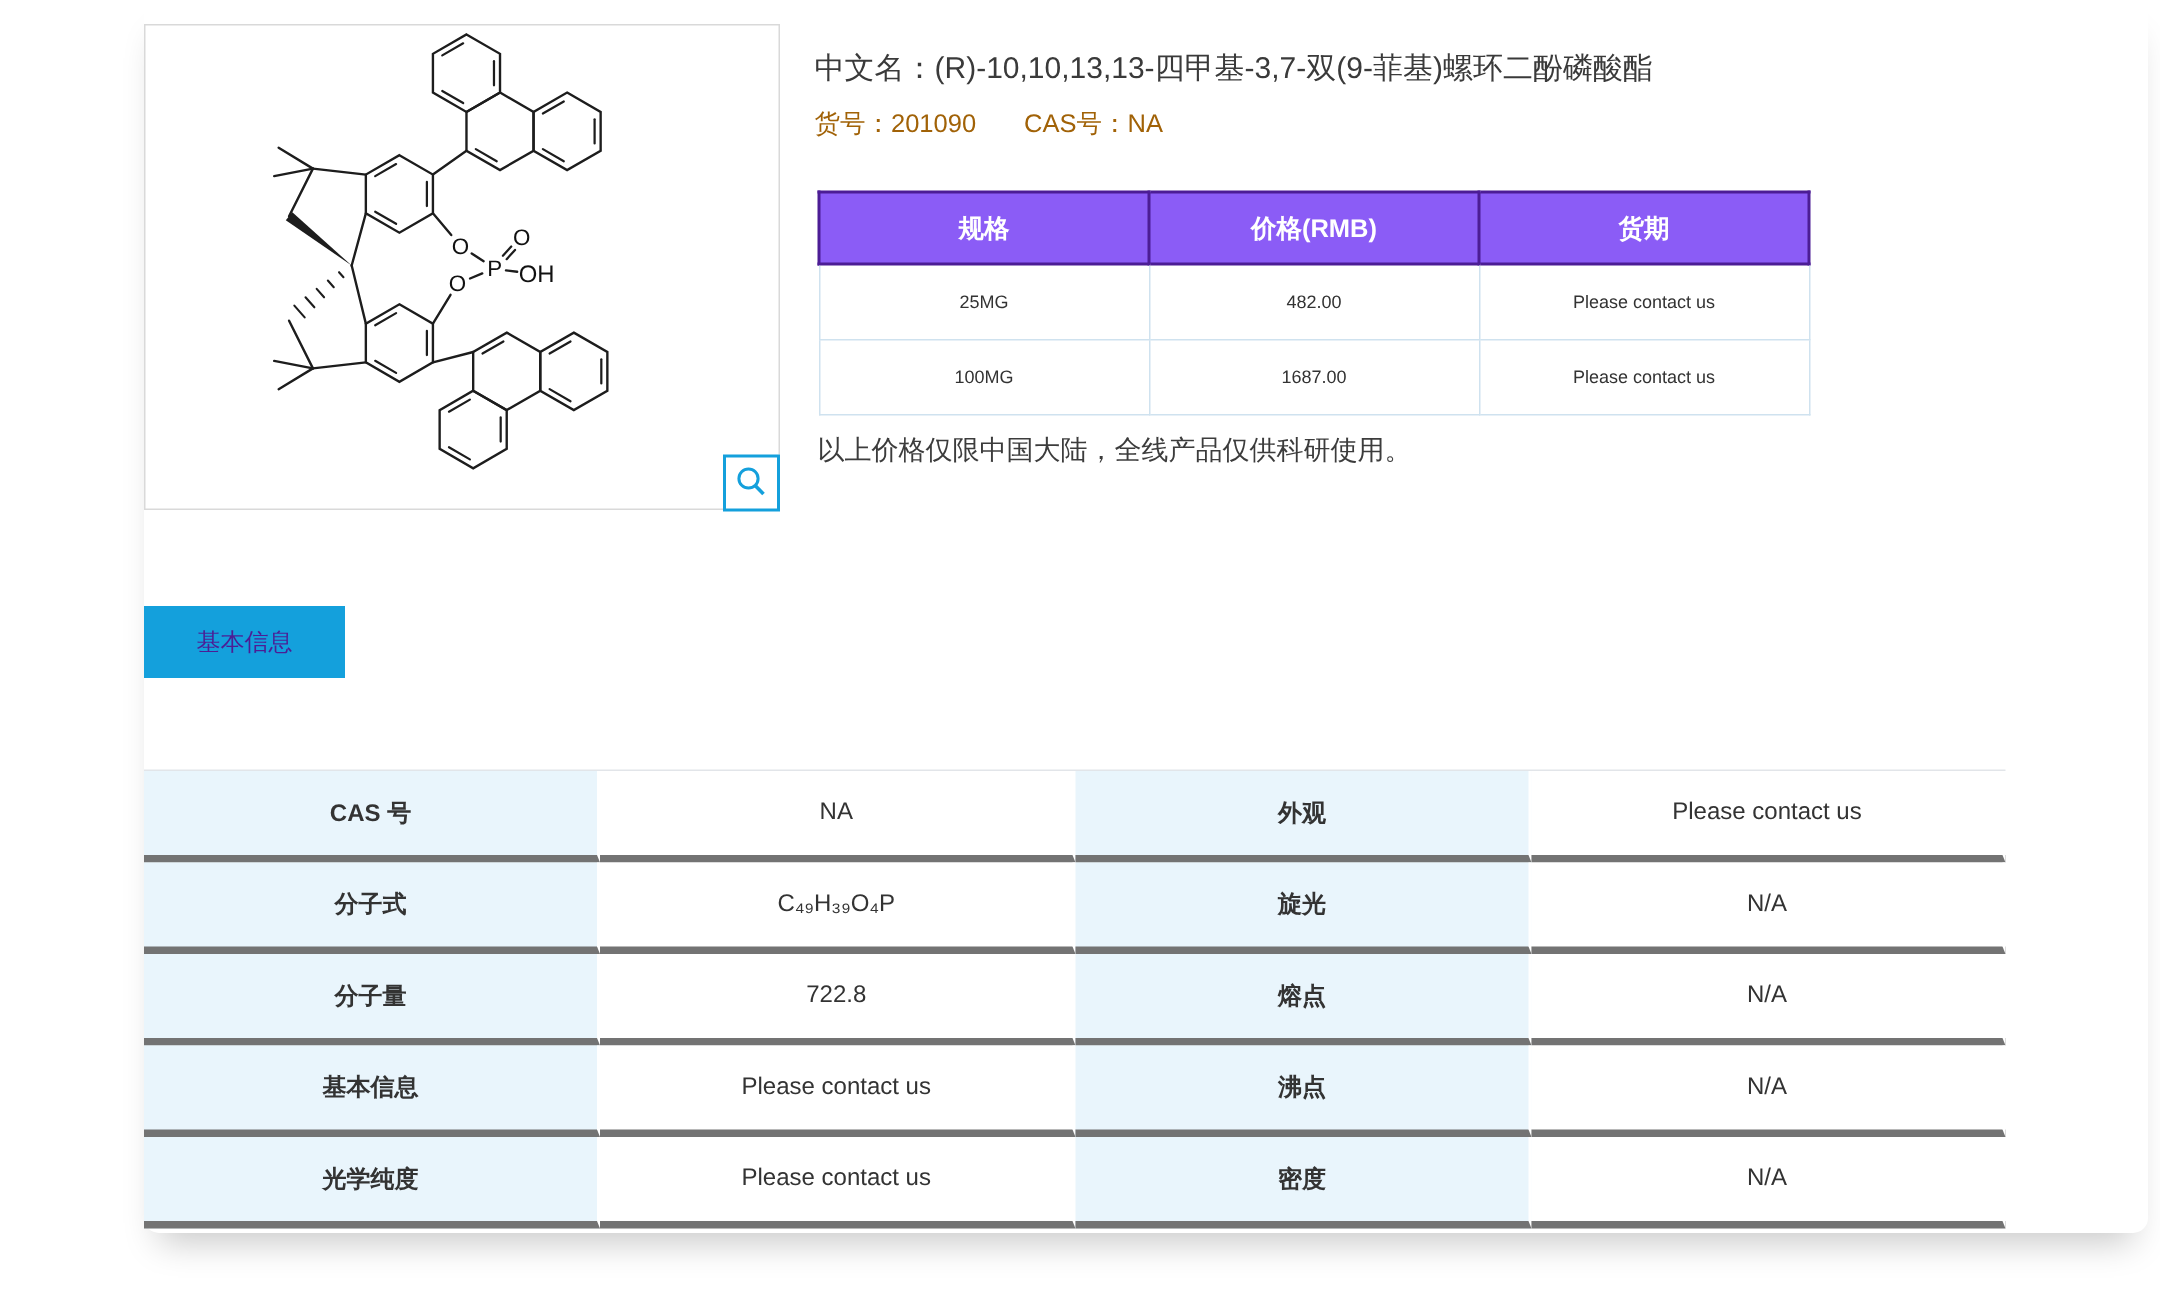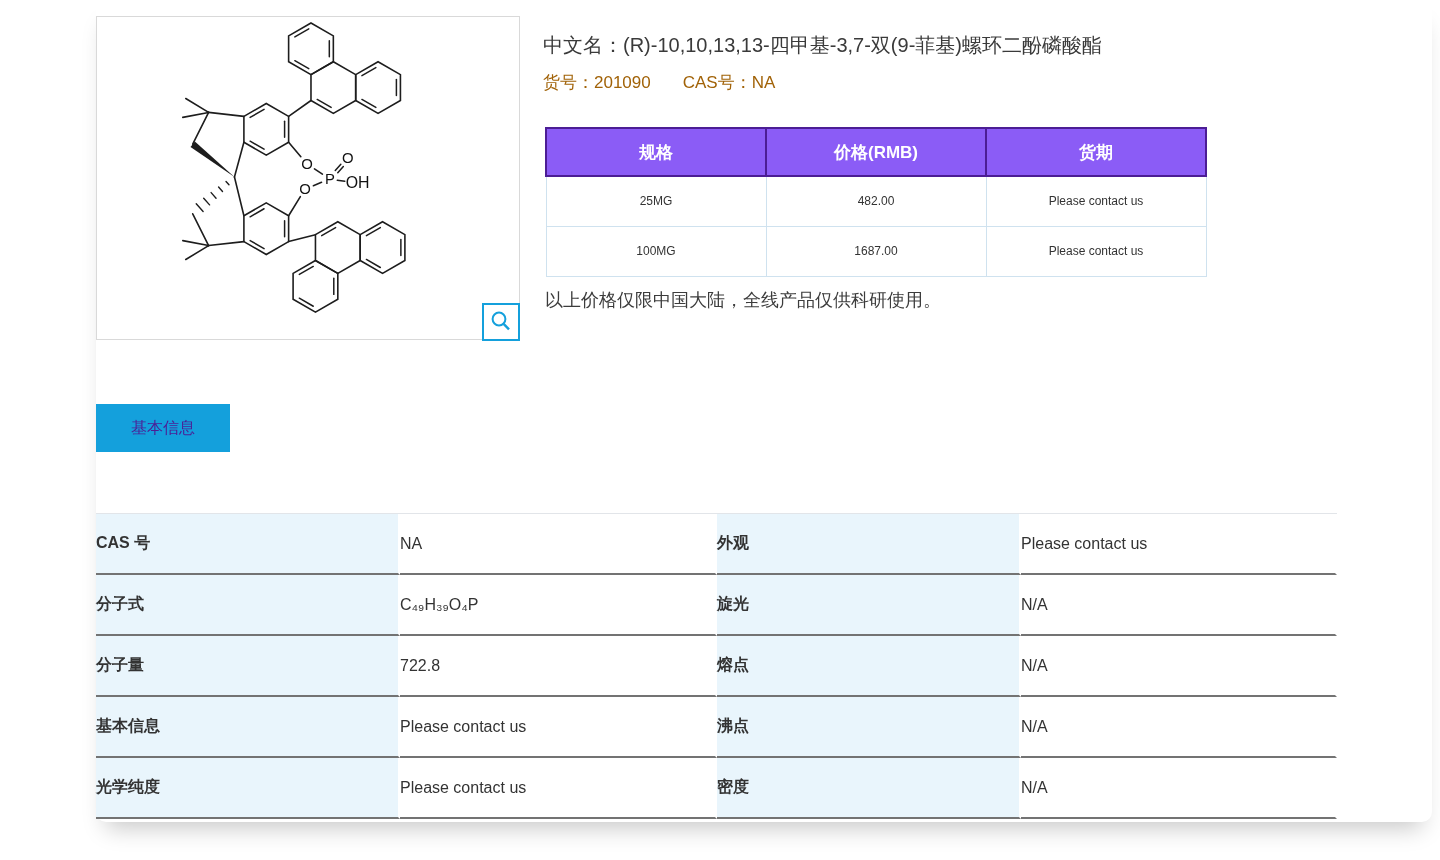--- a/index.html
+++ b/index.html
@@ -29,22 +29,22 @@
   .price-note { margin-top:11px; font-size:18px; color:#3c3c3c; }
 
   
   .tab { position:absolute; left:0; top:404px; width:134px; height:48px; background:#14a0dc; color:#4c1d95;
          font-size:16px; display:flex; align-items:center; justify-content:center; cursor:pointer; }
 
   
   .info-wrap { position:absolute; left:0; top:513px; width:1241px; }
   table.info { border-collapse:separate; border-spacing:0; table-layout:fixed; width:1241px;
                border-top:1px solid #e2e5e9; }
-  table.info td { height:61px; vertical-align:middle; font-size:16px; color:#333;
-                  border-bottom:2px solid #737373; border-right:2px solid #fff; }
+  table.info td { height:61px; text-align:center; vertical-align:middle; font-size:16px; color:#333;
+                  border-bottom:5px solid #737373; border-right:2px solid #fff; }
   table.info td.lab { background:#e9f5fc; font-weight:bold; }
   table.info td.val { background:#fff; font-weight:normal; }
   td.c1 { width:304px; } td.c2 { width:317px; } td.c3 { width:304px; } td.c4 { width:316px; }
 </style>
 </head>
 <body>
 
 <div class="card">
 
   <div class="imgbox">

